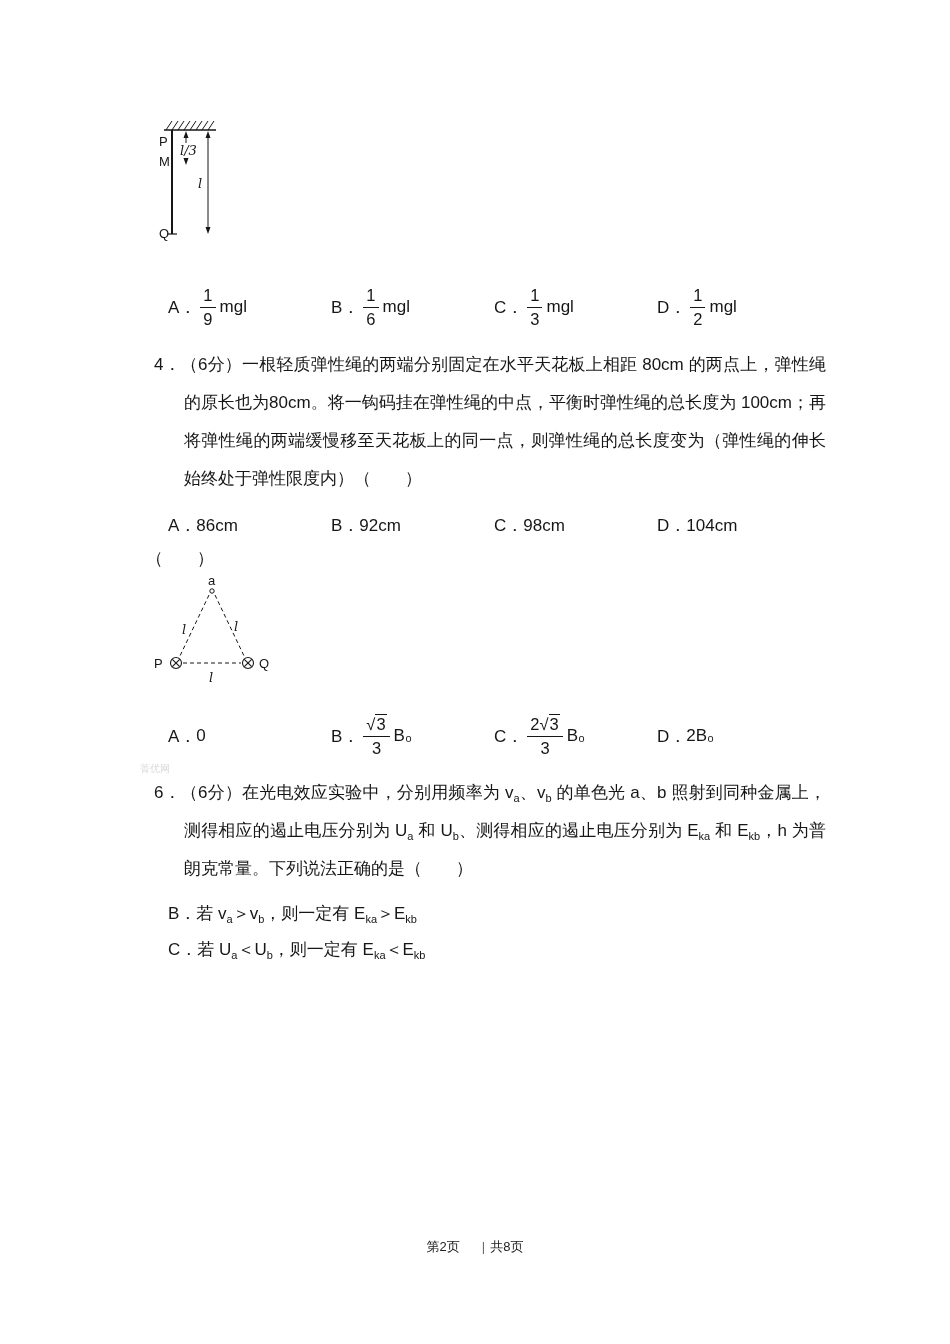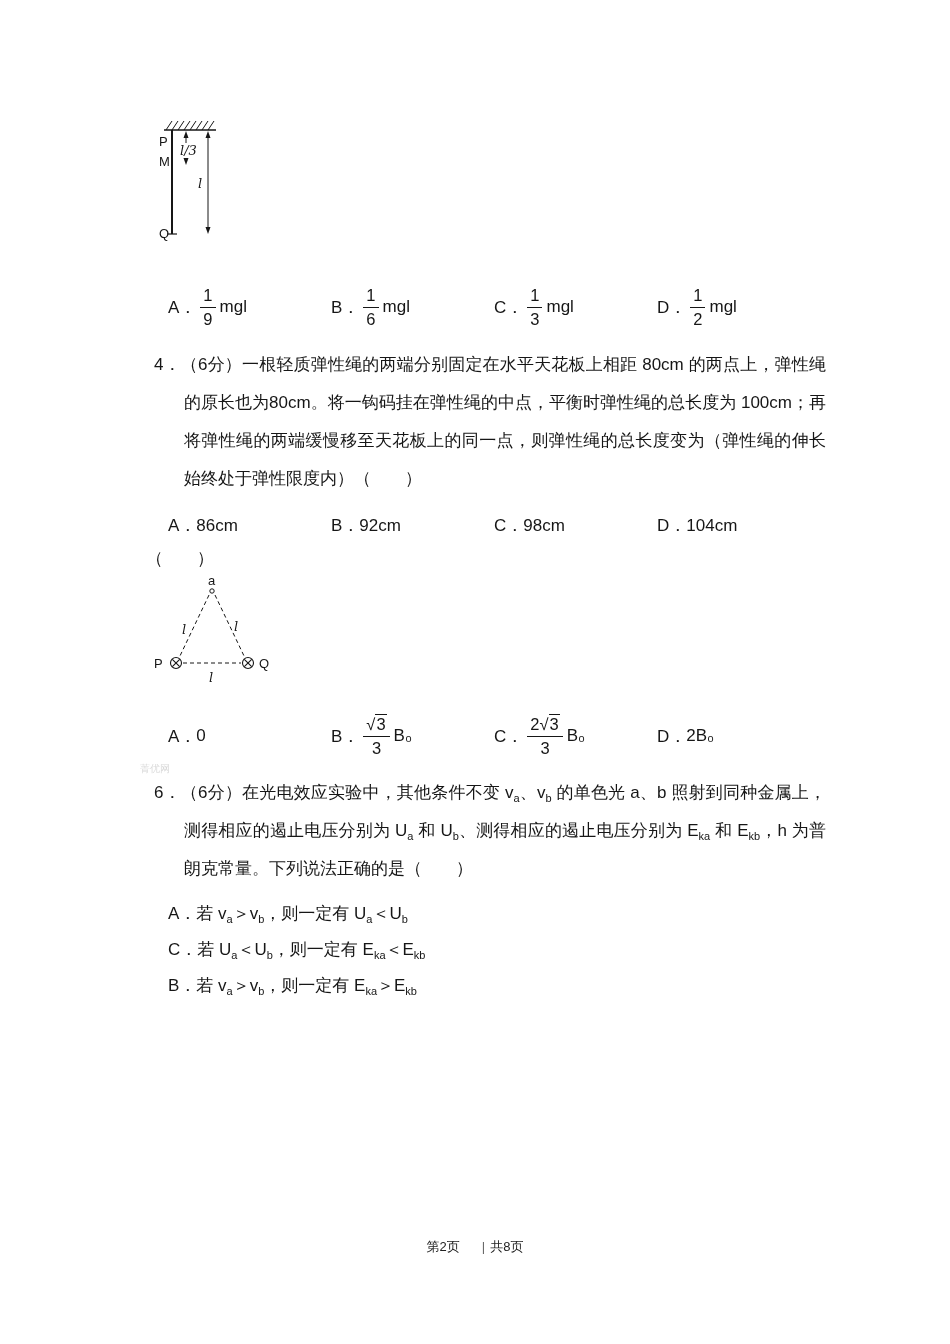--- a/index.html
+++ b/index.html
@@ -166,26 +166,25 @@
         <span class="den">3</span>
       </span>
       <span>B₀</span>
     </div>
     <div class="opt">
       <span>D．</span>
       <span>2B₀</span>
     </div>
   </div>
 
-  <p class="qpara q6p"><span>6．</span><span><span>（6分）在光电效应实验中，其他条件不变 v</span><sub>a</sub><span>、v</span><sub>b</sub><span> 的单色光 a、b 照射到同种金属上，测得相应的遏止电压分别为 U</span><sub>a</sub><span> 和 U</span><sub>b</sub><span>、测得相应的遏止电压分别为 E</span><sub>ka</sub><span> 和 E</span><sub>kb</sub><span>，h 为普朗克常量。下列说法正确的是（　　）</span></span></p>
+  <p class="qpara q6p"><span>6．</span><span><span>（6分）在光电效应实验中，分别用频率为 v</span><sub>a</sub><span>、v</span><sub>b</sub><span> 的单色光 a、b 照射到同种金属上，测得相应的遏止电压分别为 U</span><sub>a</sub><span> 和 U</span><sub>b</sub><span>、测得相应的遏止电压分别为 E</span><sub>ka</sub><span> 和 E</span><sub>kb</sub><span>，h 为普朗克常量。下列说法正确的是（　　）</span></span></p>
 
   <div class="q6opts">
-    <div class="q6line"><span>A．若 v</span><sub>a</sub><span>＞v</span><sub>b</sub><span>，则一定有 U</span><sub>a</sub><span>＜U</span><sub>b</sub></div>
+    <div class="q6line"><span>B．若 v</span><sub>a</sub><span>＞v</span><sub>b</sub><span>，则一定有 E</span><sub>ka</sub><span>＞E</span><sub>kb</sub></div>
     <div class="q6line"><span>C．若 U</span><sub>a</sub><span>＜U</span><sub>b</sub><span>，则一定有 E</span><sub>ka</sub><span>＜E</span><sub>kb</sub></div>
-    <div class="q6line"><span>B．若 v</span><sub>a</sub><span>＞v</span><sub>b</sub><span>，则一定有 E</span><sub>ka</sub><span>＞E</span><sub>kb</sub></div>
   </div>
 
 
 </div>
 
 <div class="watermark">菁优网</div>
 
 <div class="footer">
   <span>第2页</span><span class="sep">|</span><span>共8页</span>
 </div>

